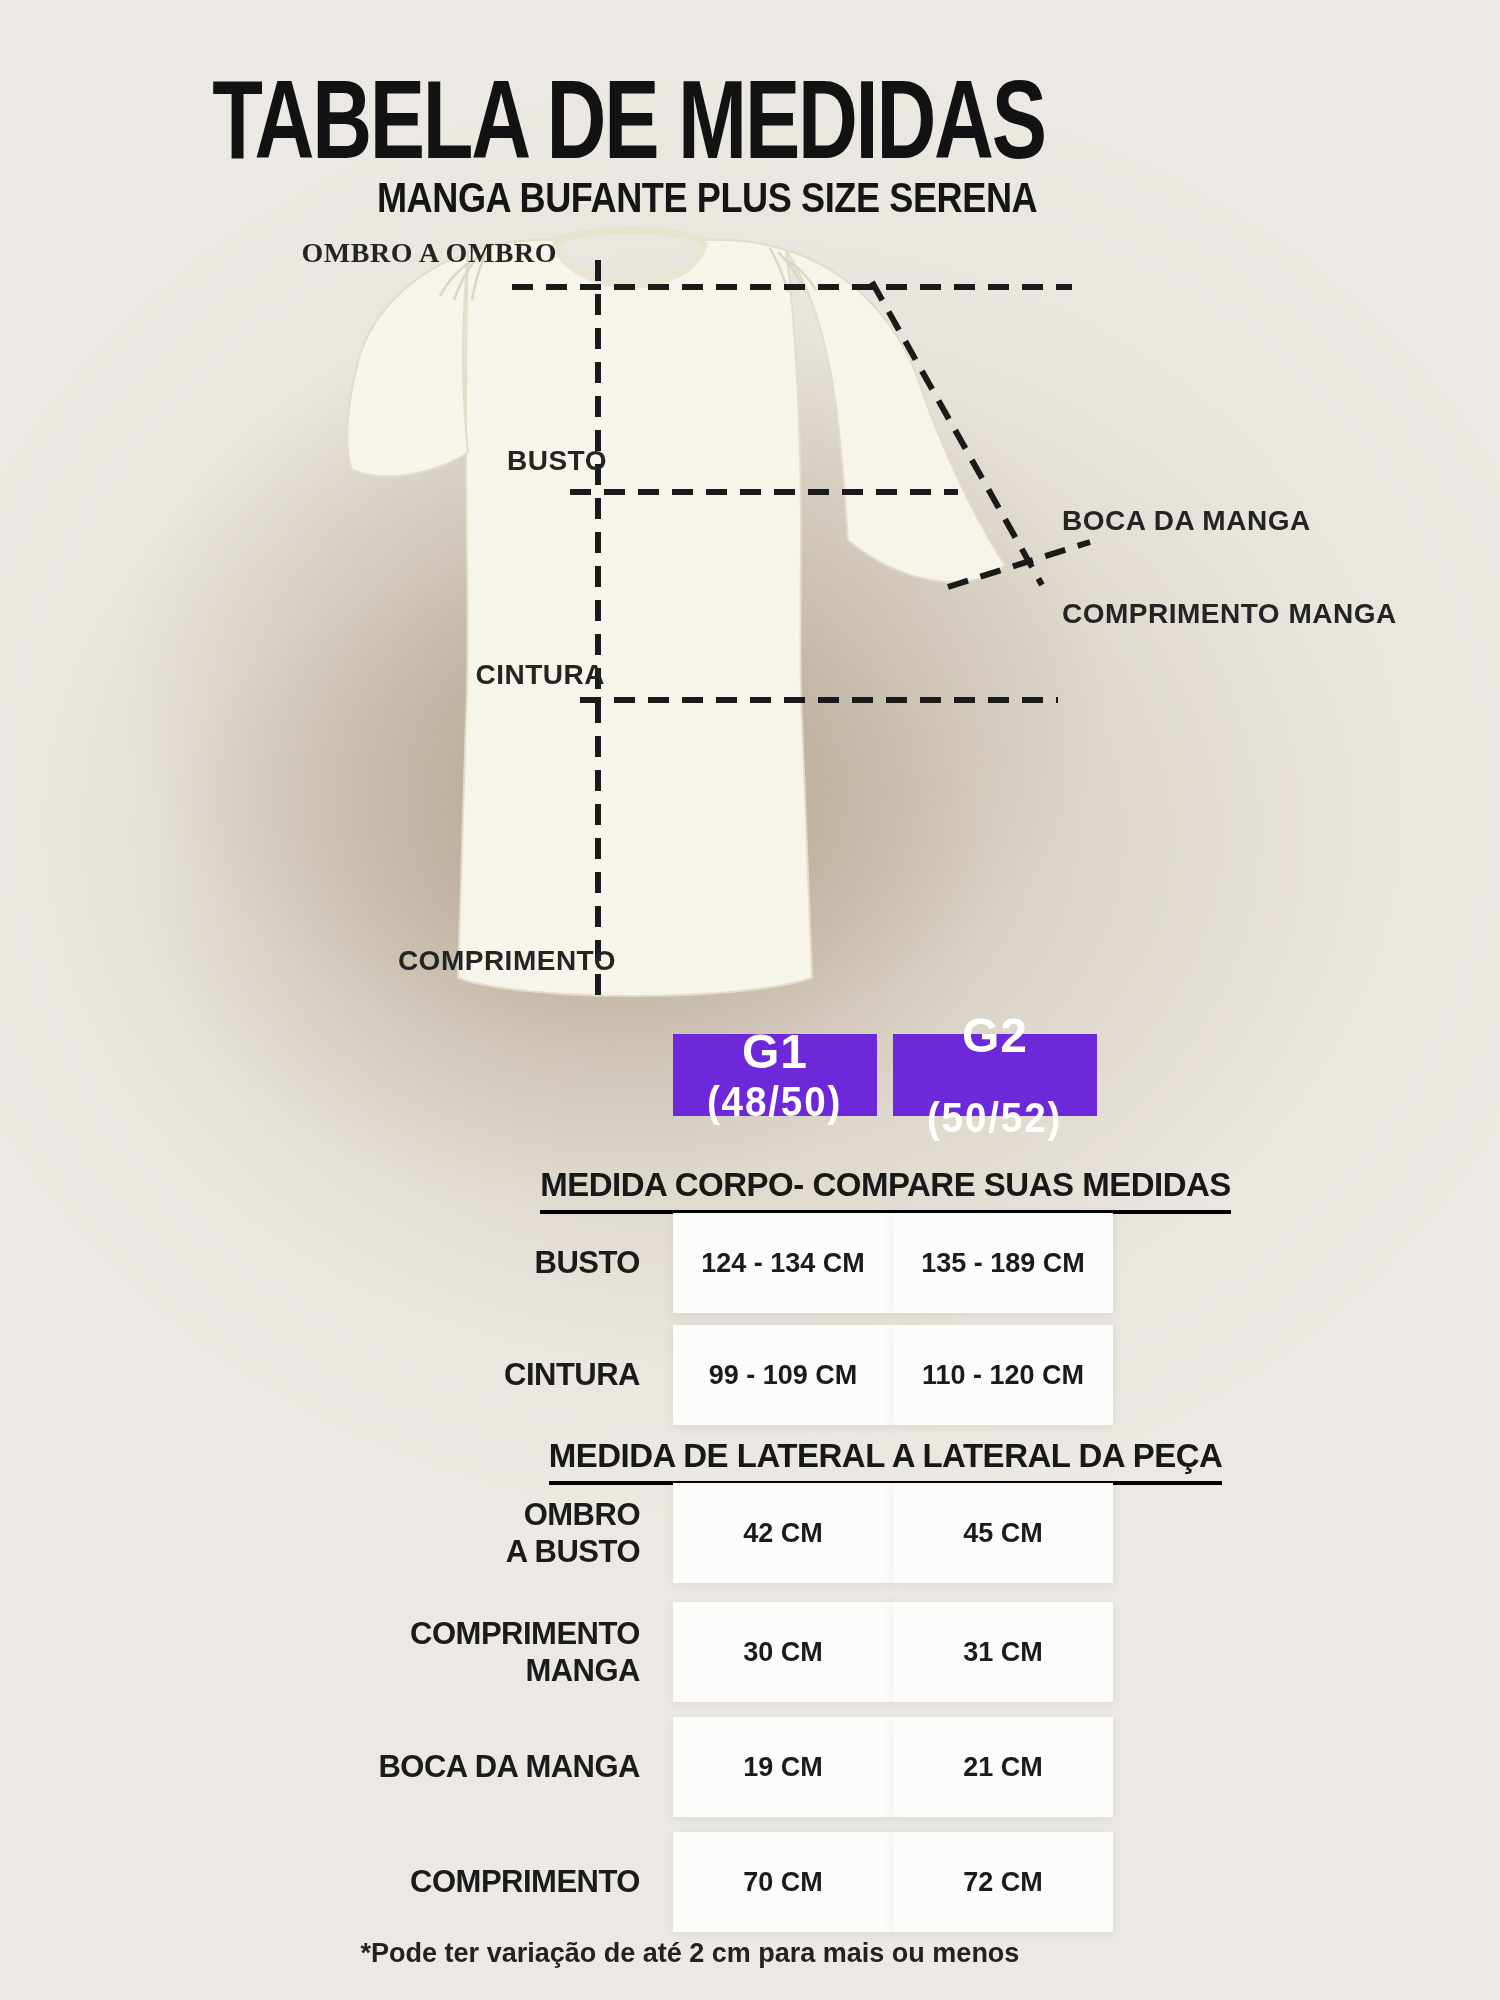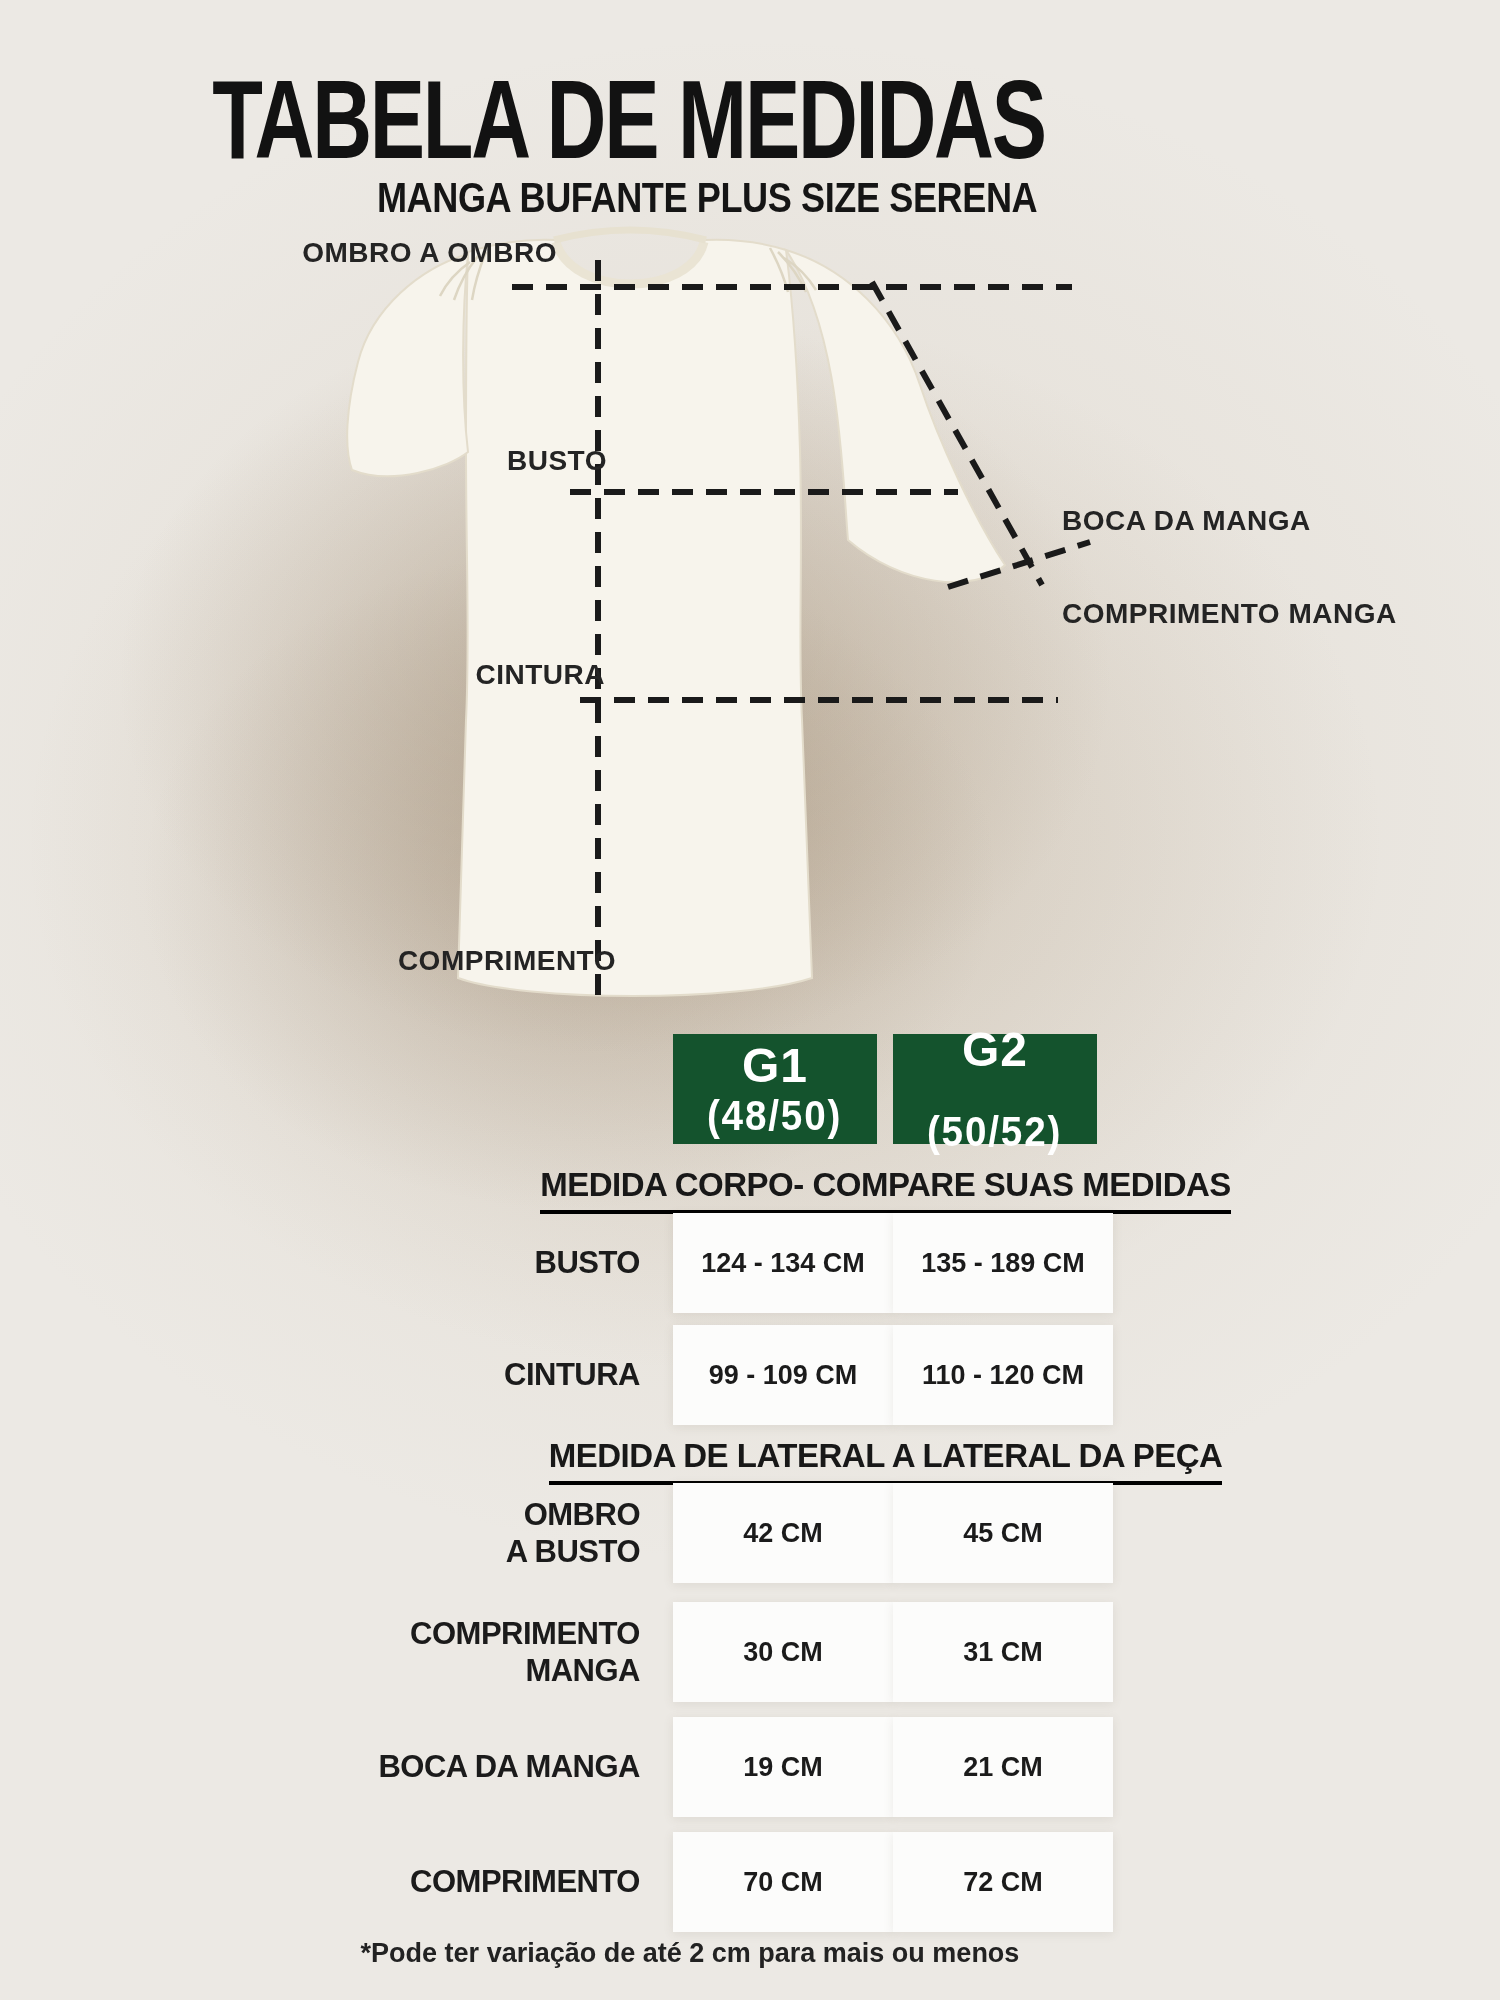--- a/index.html
+++ b/index.html
@@ -27,21 +27,21 @@
     letter-spacing:-0.5px;color:#151515;transform:scaleX(0.84);transform-origin:center;
     white-space:nowrap;
   }
   
   .dlabel{
     font-size:28px;font-weight:600;color:#242424;letter-spacing:0.5px;
     white-space:nowrap;line-height:1.1;
   }
   
   .hdr-block{
-    width:204px;height:110px;background:#14532d;color:#ffffff;
+    width:204px;height:82px;background:#6d28d9;color:#ffffff;
     display:flex;flex-direction:column;align-items:center;justify-content:center;
     text-align:center;line-height:1.12;
   }
   .hdr-size{font-size:48px;font-weight:800;letter-spacing:1px;}
   .hdr-range{font-size:42px;font-weight:800;letter-spacing:2px;transform:scaleX(0.92);}
   .sec-head-wrap{left:531px;width:709px;text-align:center;}
   .sec-head{
     display:inline-block;font-size:33px;font-weight:800;color:#181818;
     letter-spacing:-0.5px;border-bottom:4px solid #000000;padding-bottom:6px;
     white-space:nowrap;
@@ -121,21 +121,21 @@
   <path class="dash" d="M 948 587 L 1090 542"></path>
 </svg>
 
 <div class="abs title-wrap">
   <div class="title">TABELA DE MEDIDAS</div>
 </div>
 <div class="abs subtitle-wrap">
   <div class="subtitle">MANGA BUFANTE PLUS SIZE SERENA</div>
 </div>
 
-<div class="abs dlabel" style="right:943px;top:238px;">OMBRO A OMBRO</div>
+<div class="abs dlabel" style="right:943px;top:238px;font-family:Liberation Serif, serif;">OMBRO A OMBRO</div>
 <div class="abs dlabel" style="right:893px;top:446px;">BUSTO</div>
 <div class="abs dlabel" style="left:1062px;top:506px;">BOCA DA MANGA</div>
 <div class="abs dlabel" style="left:1062px;top:582px;margin-top:17px;">COMPRIMENTO MANGA</div>
 <div class="abs dlabel" style="right:895px;top:660px;">CINTURA</div>
 <div class="abs dlabel" style="right:884px;top:946px;">COMPRIMENTO</div>
 
 <div class="abs hdr-block col1" style="top:1034px;">
   <div class="hdr-size">G1</div>
   <div class="hdr-range">(48/50)</div>
 </div>

